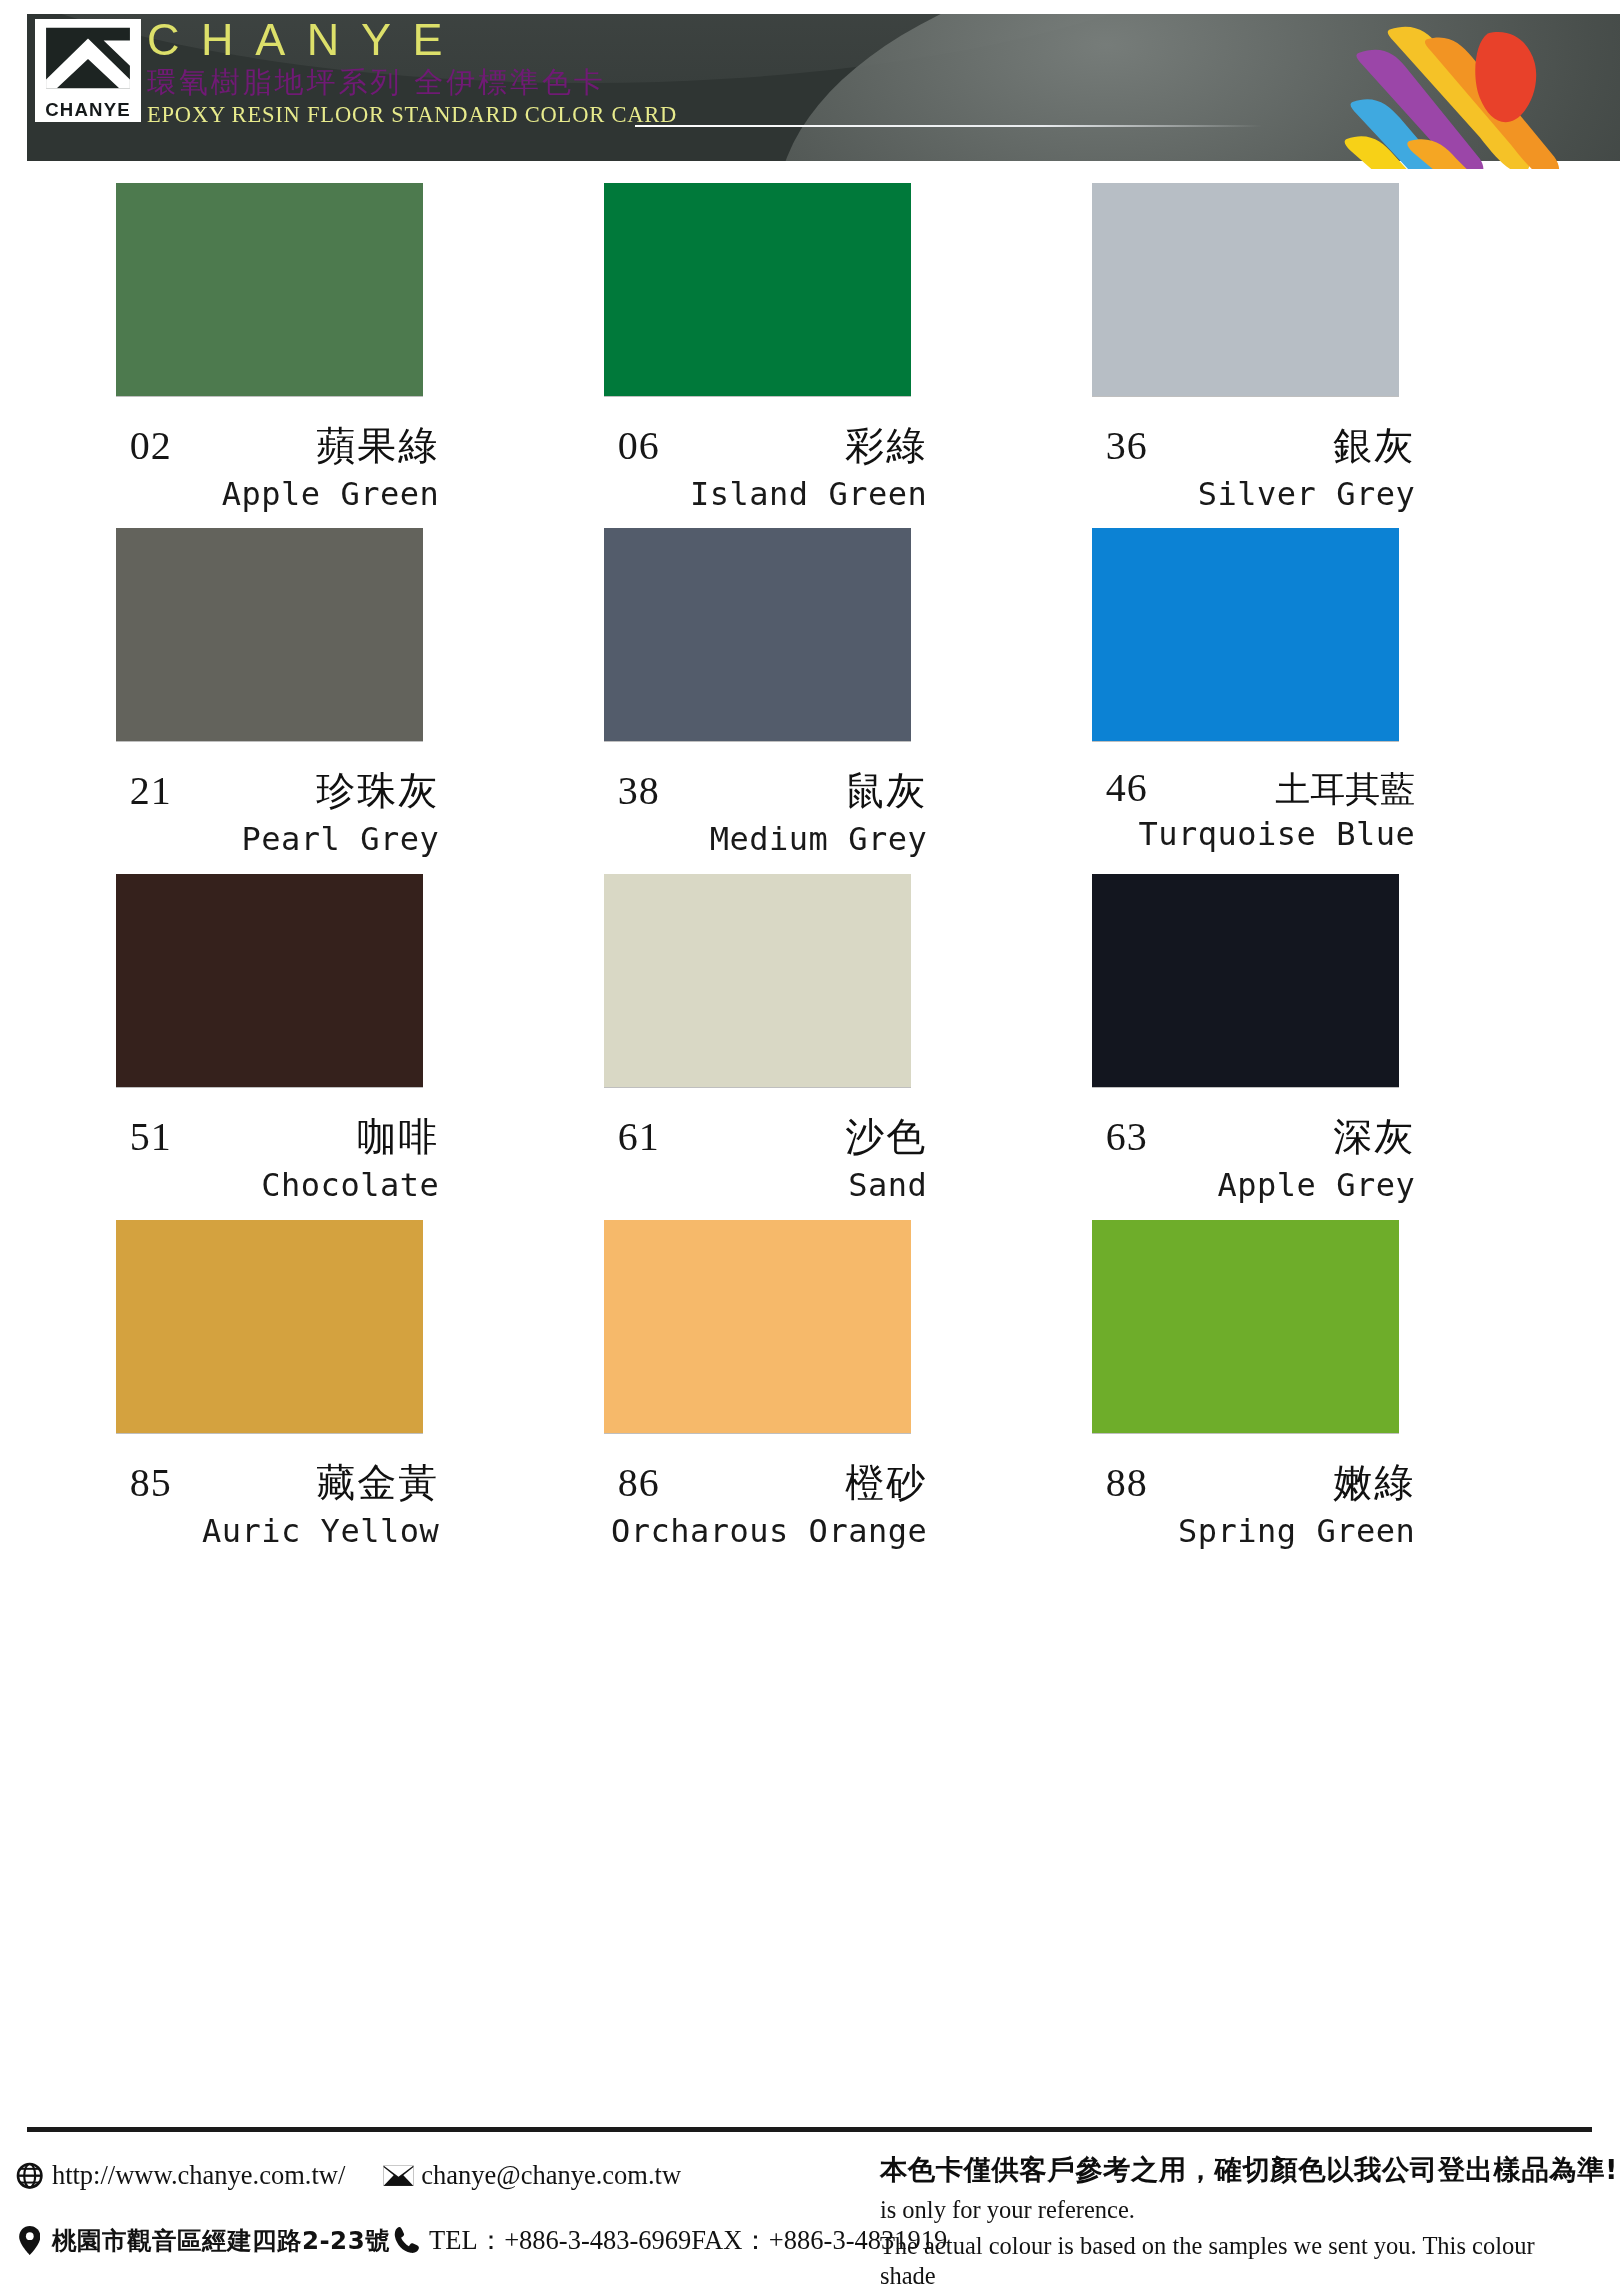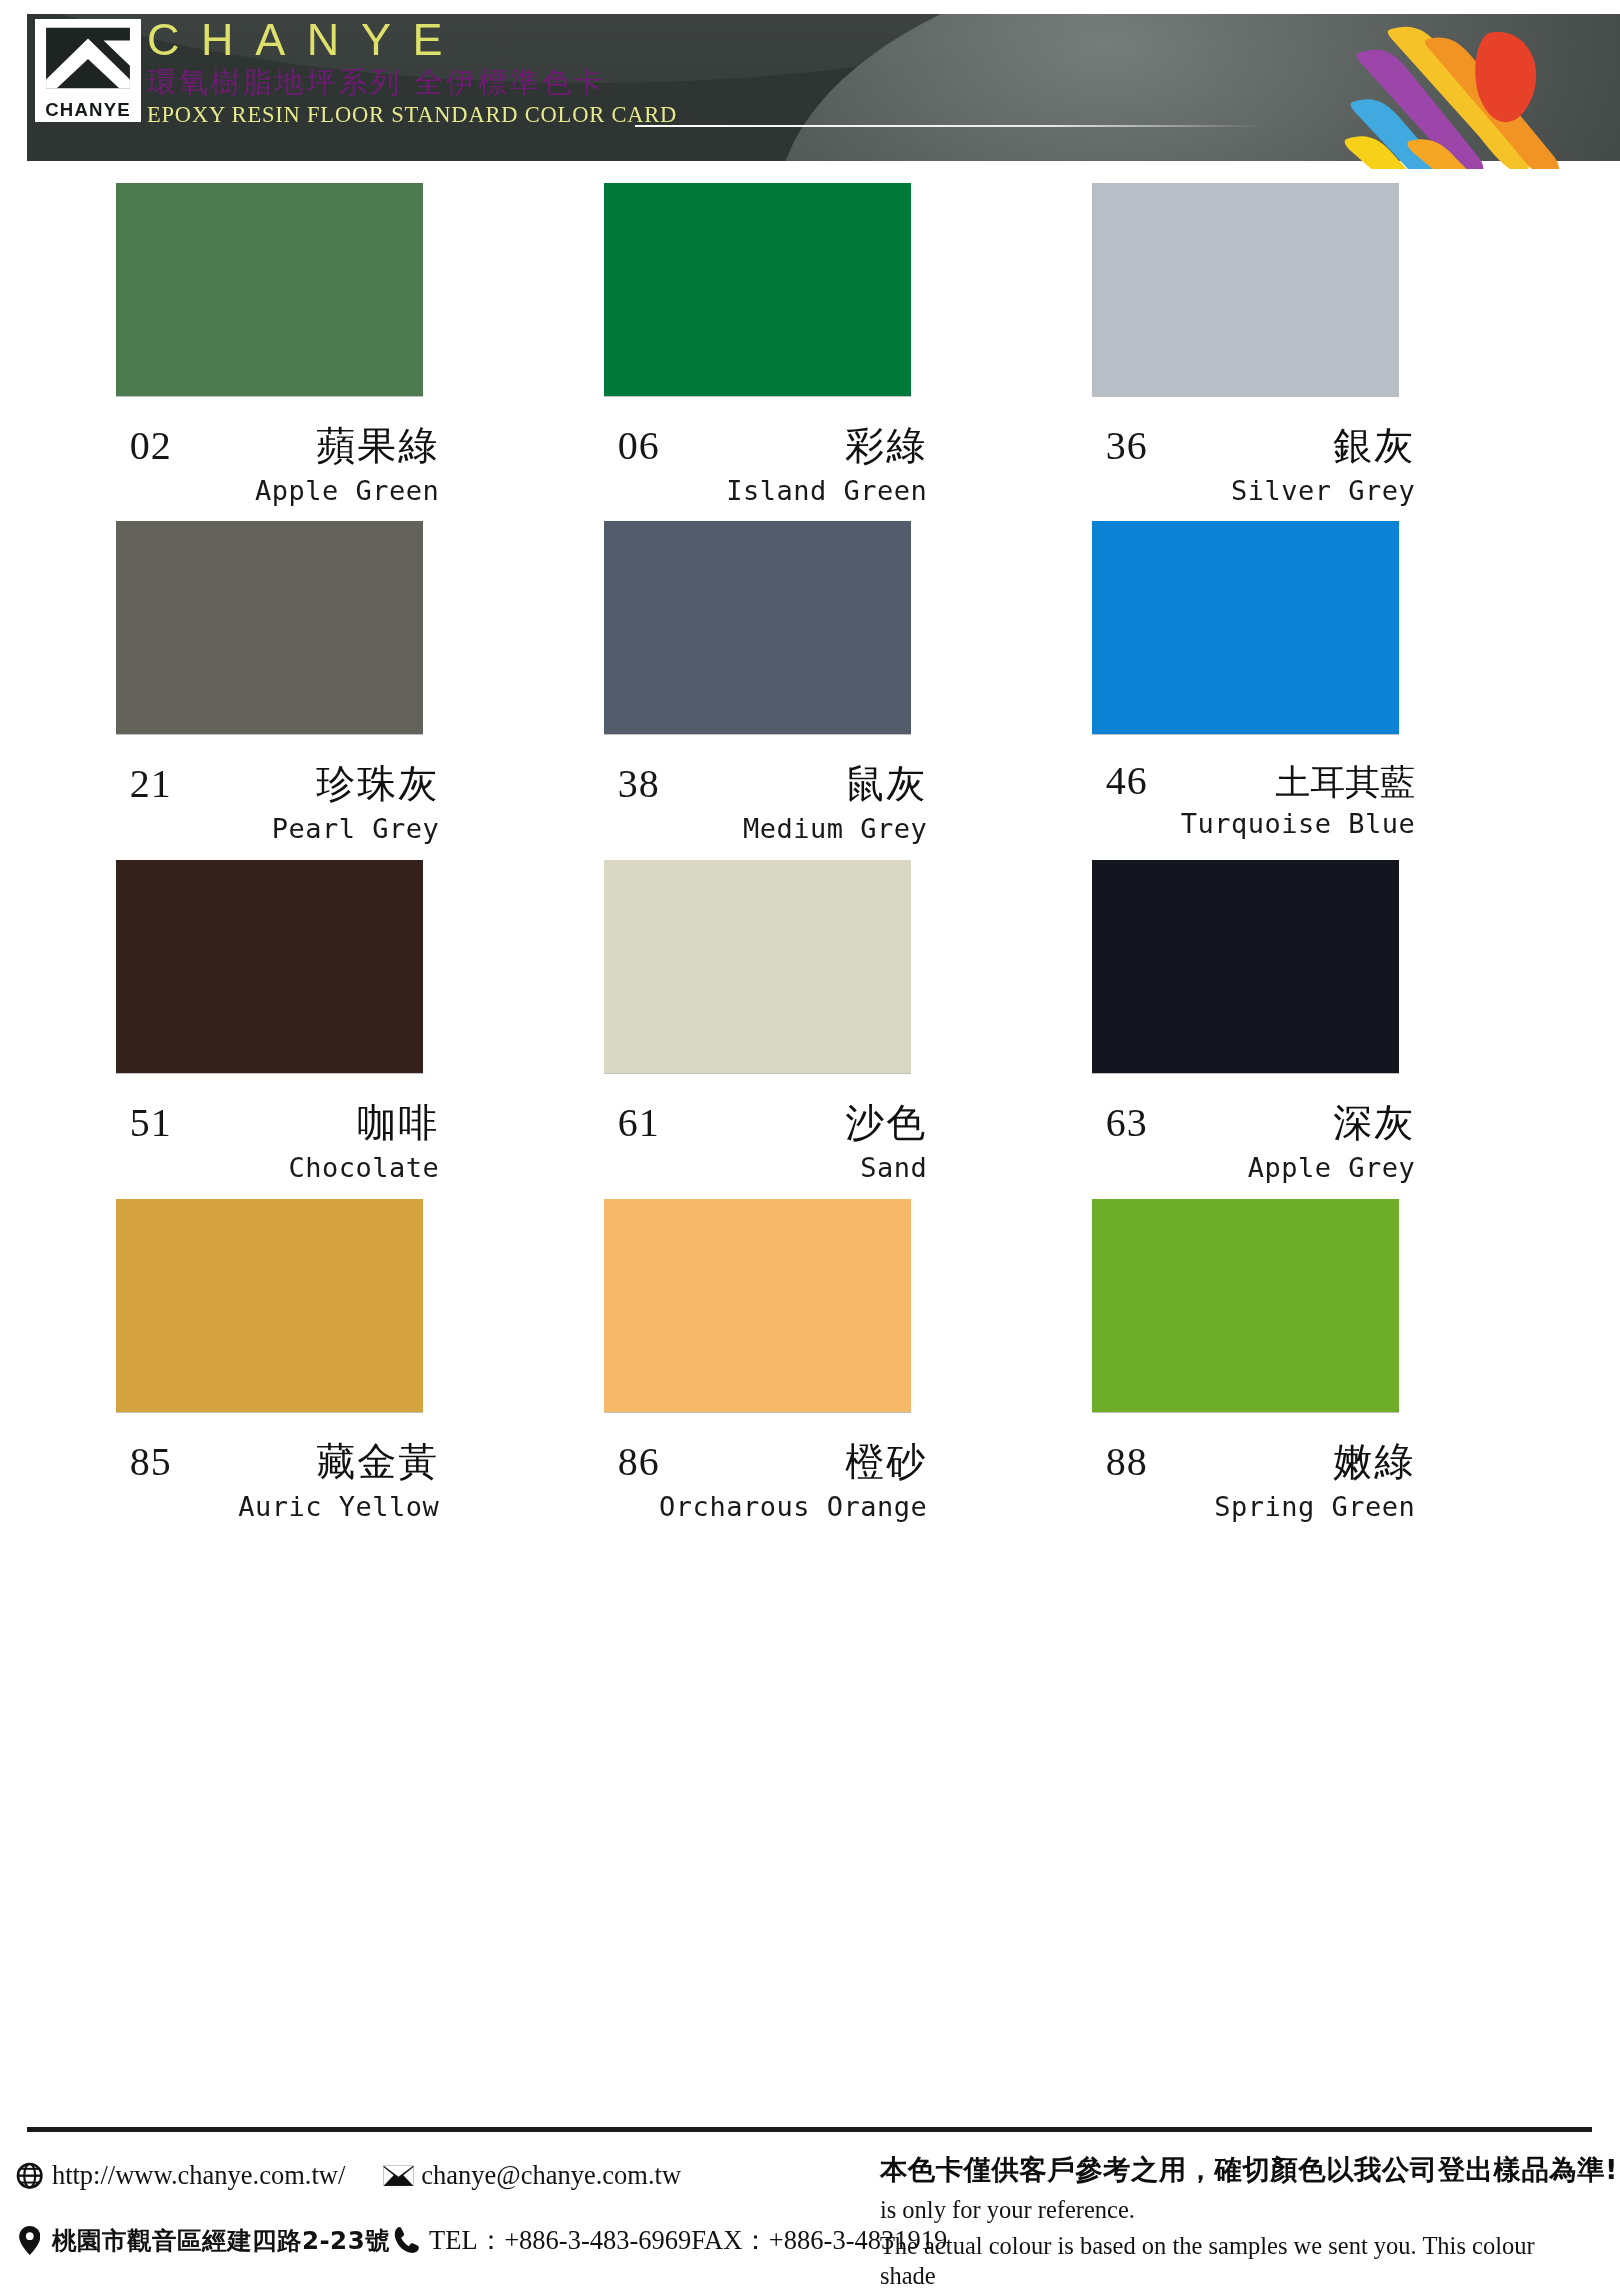--- a/index.html
+++ b/index.html
@@ -195,21 +195,21 @@
   }
   .cap-cn {
     font-family: "DejaVu Sans", sans-serif;
     font-size: 39px;
     color: #111111;
     letter-spacing: 2px;
   }
   .cap-cn.wide { font-size: 35px; letter-spacing: 0px; }
   .cap-en {
     font-family: "DejaVu Sans Mono", monospace;
-    font-size: 27px;
+    font-size: 32px;
     color: #191919;
     text-align: right;
     padding-right: 7.8px;
     margin-top: 2px;
     letter-spacing: 0.5px;
   }
 
   
   .footer {
     position: absolute;

